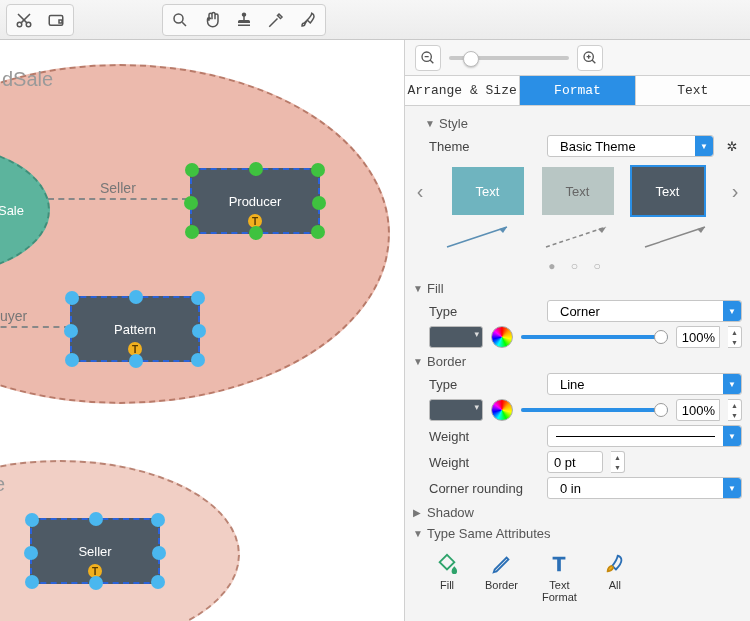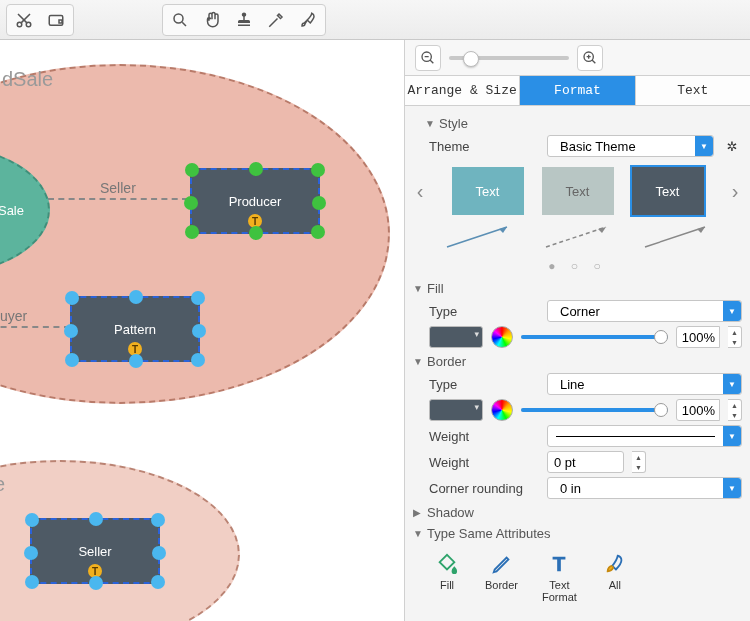--- a/index.html
+++ b/index.html
@@ -65,21 +65,21 @@
 
 .colorwell { width:54px; height:22px; border:1px solid #bbb; border-radius:3px; background:#4e5a65; position:relative; cursor:pointer; }
 .colorwell::after { content:'▾'; position:absolute; right:3px; top:2px; font-size:9px; color:#ddd; }
 .colorwheel { width:22px; height:22px; border-radius:50%; background: conic-gradient(red,orange,yellow,lime,cyan,blue,magenta,red); border:1px solid #aaa; cursor:pointer; }
 .hslider { flex:1; height:4px; background:#d0d0d0; border-radius:2px; position:relative; cursor:pointer; }
 .hslider .fill { position:absolute; left:0; top:0; height:100%; background:#2a8fe6; border-radius:2px; }
 .hslider .thumb { position:absolute; top:-5px; width:14px;height:14px;border-radius:50%;background:#fff;border:1px solid #999; }
 .pct-field { width:44px; height:22px; border:1px solid #c6c6c6; border-radius:3px 0 0 3px; background:#fff; display:flex;align-items:center;justify-content:flex-end; padding-right:4px;}
 .stepper { width:14px; height:22px; border:1px solid #c6c6c6; border-left:none; border-radius:0 3px 3px 0; background:#fff; display:flex; flex-direction:column; cursor:pointer;}
 .stepper div { flex:1; font-size:7px; color:#555; display:flex;align-items:center;justify-content:center; }
-.numfield { width:77px; height:22px; border:1px solid #c6c6c6; border-radius:3px; background:#fff; display:flex;align-items:center; padding-left:6px; }
+.numfield { width:56px; height:22px; border:1px solid #c6c6c6; border-radius:3px; background:#fff; display:flex;align-items:center; padding-left:6px; }
 .pattern-box { flex:1; height:22px; border:1px solid #c6c6c6; background:#fff; position:relative; border-radius:3px; cursor:pointer;}
 .pattern-box::before { content:''; position:absolute; left:8px; right:26px; top:50%; border-top:1px solid #000; }
 .pattern-box .caret { position:absolute; right:0; top:0; width:18px; height:100%; background:#2a8fe6; border-radius:0 3px 3px 0; display:flex;align-items:center;justify-content:center; font-size:8px; color:#fff;}
 
 
 .same-attr-row { display:flex; gap:24px; padding: 6px 0 0 20px; }
 .same-item { display:flex; flex-direction:column; align-items:center; gap:2px; cursor:pointer; color:#333; }
 .same-item .ico { width:28px; height:26px; display:flex;align-items:center;justify-content:center; }
 .same-item .lbl { font-size:11px; text-align:center; line-height:1.1; }
 </style>

